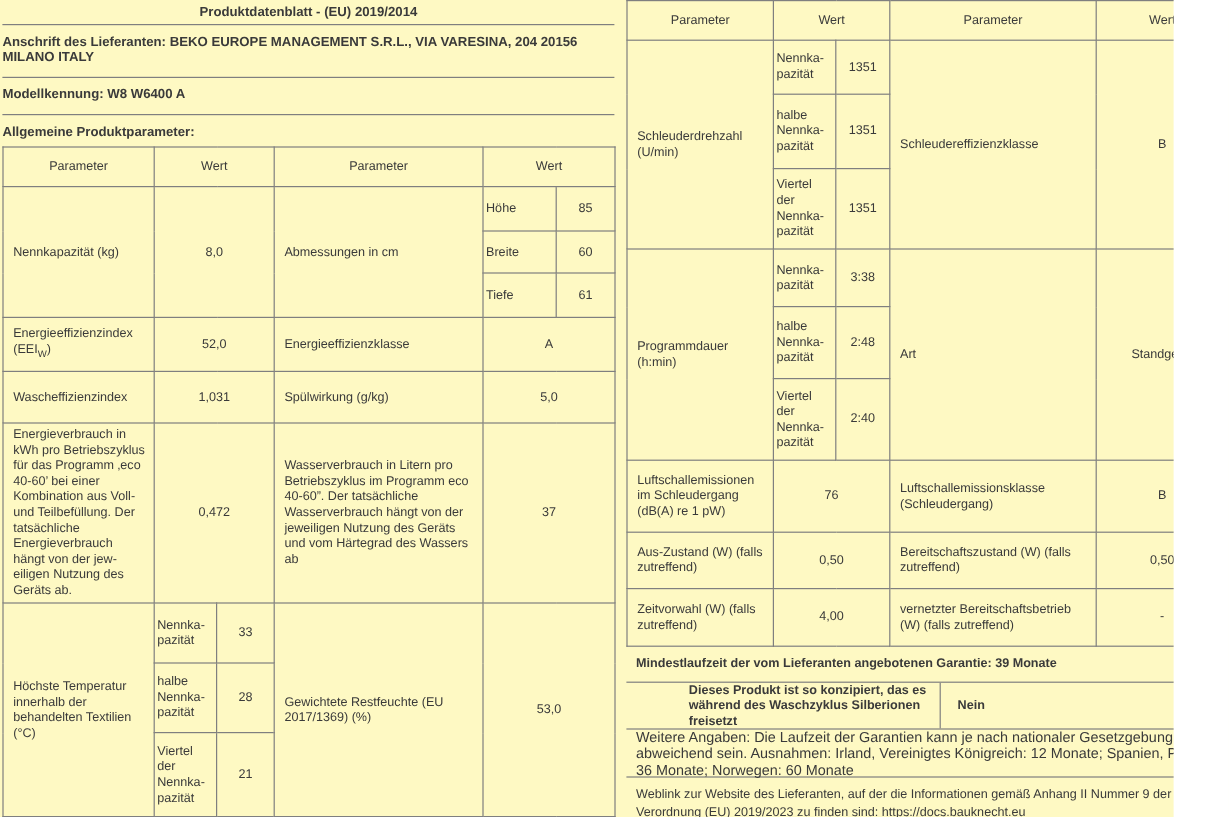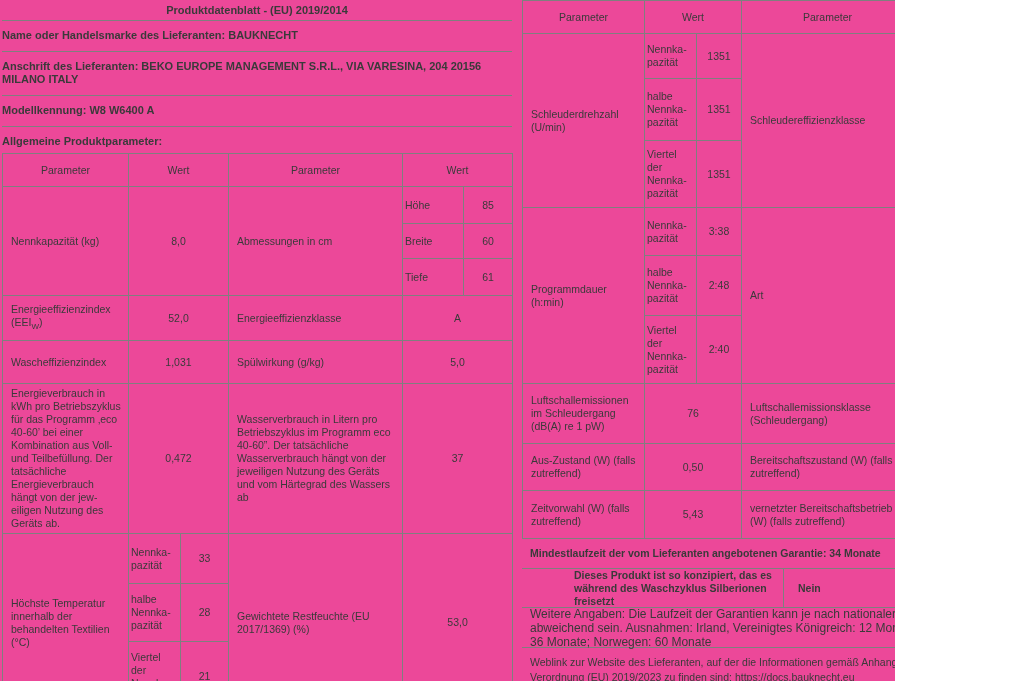--- a/index.html
+++ b/index.html
@@ -3,23 +3,23 @@
 <meta charset="utf-8">
 <style>
   * { box-sizing: border-box; margin: 0; padding: 0; }
   html, body { background: #ffffff; }
   body {
     font-family: "Liberation Sans", "DejaVu Sans", sans-serif;
     color: #3a3a3a;
   }
   .page {
     position: relative;
-    width: 895px;
+    width: 978px;
     height: 681px;
-    background: #ec4899;
+    background: #fef9c3;
     overflow: hidden;
   }
   .col-left  { position: absolute; left: 2px;   top: 0; width: 510px; }
   .col-right { position: absolute; left: 522px; top: 0; width: 501px; }
 
   .doc-title {
     font-size: 11px; font-weight: bold; text-align: center;
     padding: 4px 0 4px; border-bottom: 1px solid #7f7f7f;
   }
   .info-line {
@@ -66,21 +66,20 @@
     font-size: 10.5px; padding: 7px 0 0 8px; line-height: 15px;
   }
 </style>
 </head>
 <body>
 
 <div class="page">
 
   <div class="col-left">
     <div class="doc-title">Produktdatenblatt - (EU) 2019/2014</div>
-    <div class="info-line">Name oder Handelsmarke des Lieferanten: BAUKNECHT</div>
     <div class="info-line">Anschrift des Lieferanten: BEKO EUROPE MANAGEMENT S.R.L., VIA VARESINA, 204 20156 MILANO ITALY</div>
     <div class="info-line">Modellkennung: W8 W6400 A</div>
     <div class="info-line last">Allgemeine Produktparameter:</div>
 
     <table class="ptable">
       <colgroup>
         <col style="width:126px">
           <col style="width:52px">
           <col style="width:48px">
         <col style="width:174px">
@@ -199,28 +198,28 @@
         <td class="val">B</td>
       </tr>
       <tr style="height:47px">
         <td class="param">Aus-Zustand (W) (falls zutr­effend)</td>
         <td class="val" colspan="2">0,50</td>
         <td class="param">Bereitschaftszustand (W) (falls zutref­fend)</td>
         <td class="val">0,50</td>
       </tr>
       <tr style="height:48px">
         <td class="param">Zeitvorwahl (W) (falls zutr­effend)</td>
-        <td class="val" colspan="2">5,43</td>
+        <td class="val" colspan="2">4,00</td>
         <td class="param">vernetzter Bereitschaftsbetrieb (W) (falls zutreffend)</td>
         <td class="val">-</td>
       </tr>
       </tbody>
     </table>
 
-    <div class="f-warranty">Mindestlaufzeit der vom Lieferanten angebotenen Garantie: 34 Monate</div>
+    <div class="f-warranty">Mindestlaufzeit der vom Lieferanten angebotenen Garantie: 39 Monate</div>
 
     <div class="silver-row">
       <div class="silver-label">Dieses Produkt ist so konzipiert, das es während des Waschzyklus Silberionen freisetzt</div>
       <div class="silver-value">Nein</div>
     </div>
 
     <div class="f-additional">Weitere Angaben: Die Laufzeit der Garantien kann je nach nationaler Gesetzgebung abweichend sein. Ausnahmen: Ir­land, Vereinigtes Königreich: 12 Monate; Spanien, Portugal: 36 Monate; Norwegen: 60 Monate</div>
 
     <div class="f-weblink">Weblink zur Website des Lieferanten, auf der die Informationen gemäß Anhang II Nummer 9 der Verordnung (EU) 2019/2023 zu finden sind: https://docs.bauknecht.eu</div>
   </div>

